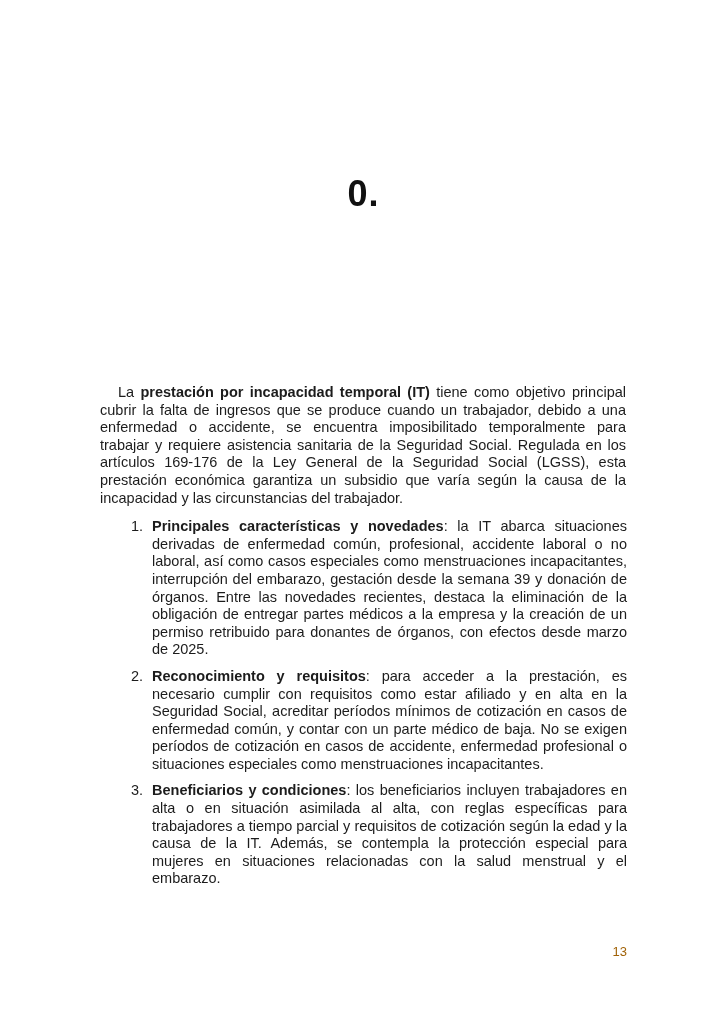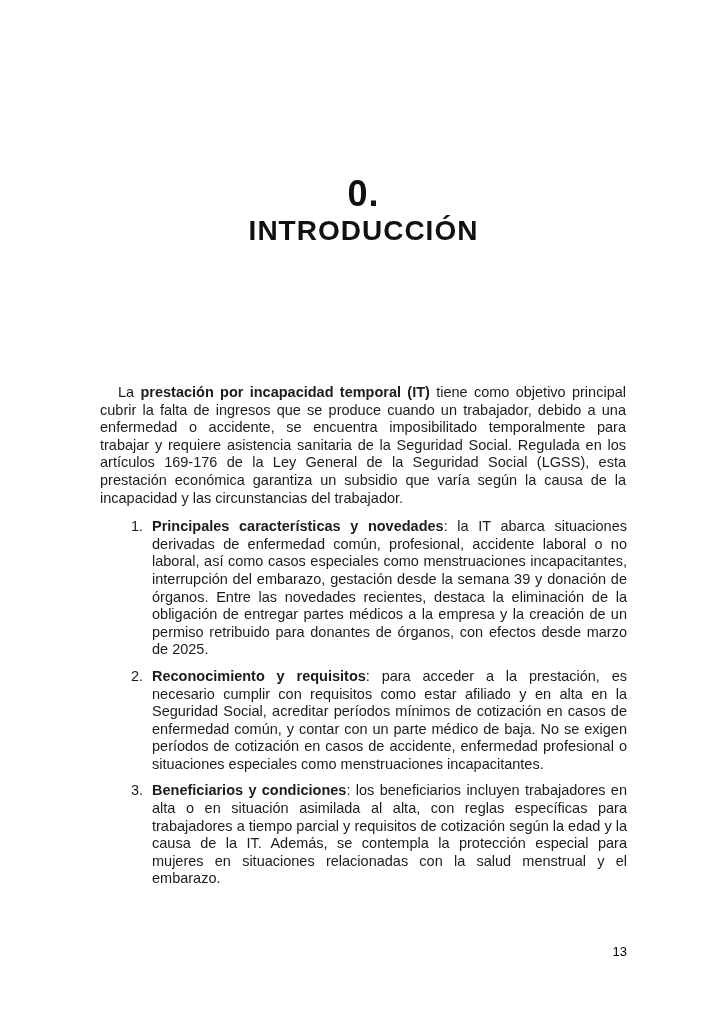--- a/index.html
+++ b/index.html
@@ -69,31 +69,30 @@
     }
     strong {
       font-weight: bold;
     }
     .page-number {
       position: absolute;
       top: 944px;
       right: 87px;
       font-size: 13px;
       line-height: 15px;
-      color: #000000;
+      color: #a16207;
     }
   </style>
 </head>
 <body>
 
 <div class="page">
 
   <header class="chapter-heading">
     <div class="chapter-number">0.</div>
-    <div class="chapter-title">INTRODUCCIÓN</div>
   </header>
 
   <main class="body-content">
 
     <p class="para indent"><span>La </span><strong>prestación por incapacidad temporal (IT)</strong><span> tiene como objetivo principal cubrir la falta de ingresos que se produce cuando un trabajador, debido a una enfermedad o accidente, se encuentra imposibilitado temporalmente para trabajar y requiere asistencia sanitaria de la Seguridad Social. Regulada en los artículos 169-176 de la Ley General de la Seguridad Social (LGSS), esta prestación económica garantiza un subsidio que varía según la causa de la incapacidad y las circunstancias del trabajador.</span></p>
 
 
     <ol class="topic-list">
 
       <li class="topic-item"><span class="marker">1.</span><strong>Principales características y novedades</strong><span>: la IT abarca situaciones derivadas de enfermedad común, profesional, accidente laboral o no laboral, así como casos especiales como menstruaciones incapacitantes, interrupción del embarazo, gestación desde la semana 39 y donación de órganos. Entre las novedades recientes, destaca la eliminación de la obligación de entregar partes médicos a la empresa y la creación de un permiso retribuido para donantes de órganos, con efectos desde marzo de 2025.</span></li>

